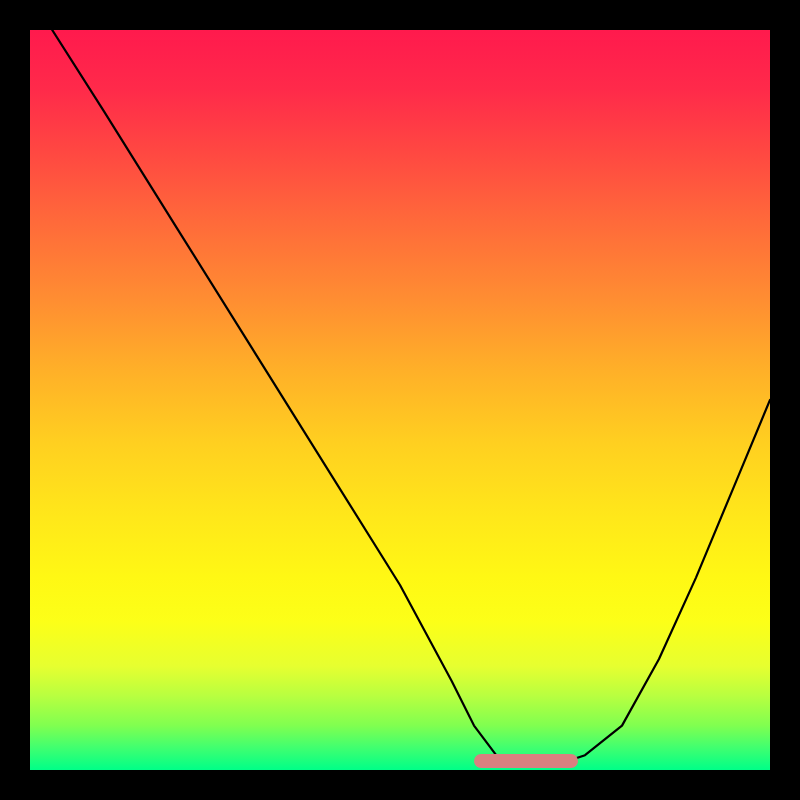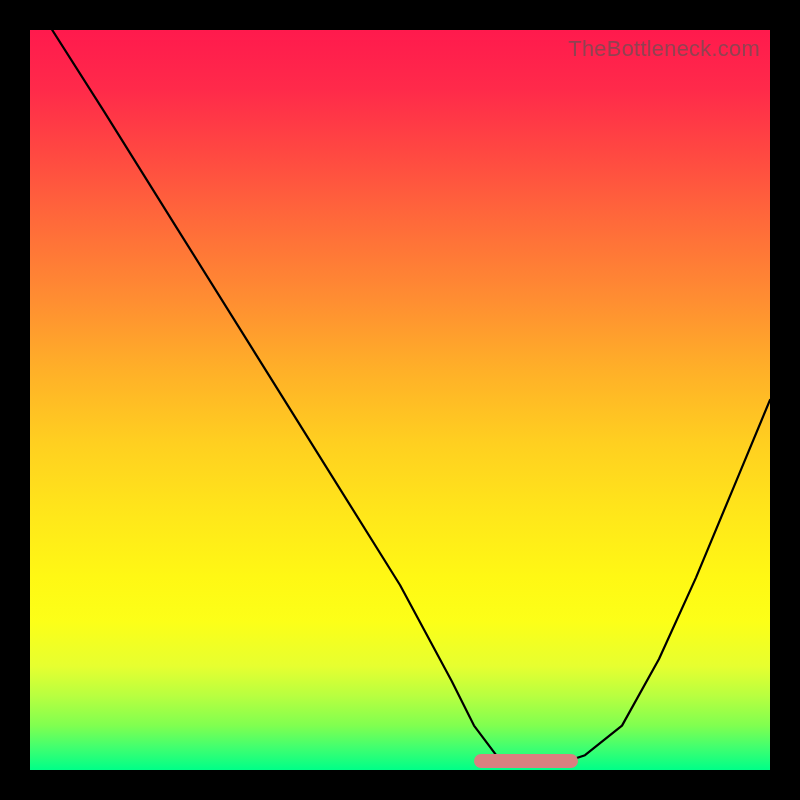--- a/index.html
+++ b/index.html
@@ -61,19 +61,18 @@
     height: 14px;
     border-radius: 8px;
     background: #d98080;
   }
 </style>
 </head>
 <body>
 
 <div class="frame">
   <div class="plot-area">
-    <div class="watermark">TheBottleneck.com</div>
     <svg class="curve" viewBox="0 0 740 740" preserveAspectRatio="none">
       <path class="curve-path" d="M 22.2 0.0 L 74.0 81.4 L 148.0 199.8 L 222.0 318.2 L 296.0 436.6 L 370.0 555.0 L 421.8 651.2 L 444.0 695.6 L 466.2 725.2 L 503.2 732.6 L 532.8 732.6 L 555.0 725.2 L 592.0 695.6 L 629.0 629.0 L 666.0 547.6 L 703.0 458.8 L 740.0 370.0"></path>
     </svg>
     <div class="bump" style="left: 444px; width: 103.6px; top: 724px;"></div>
   </div>
 </div>
 
 </body></html>

